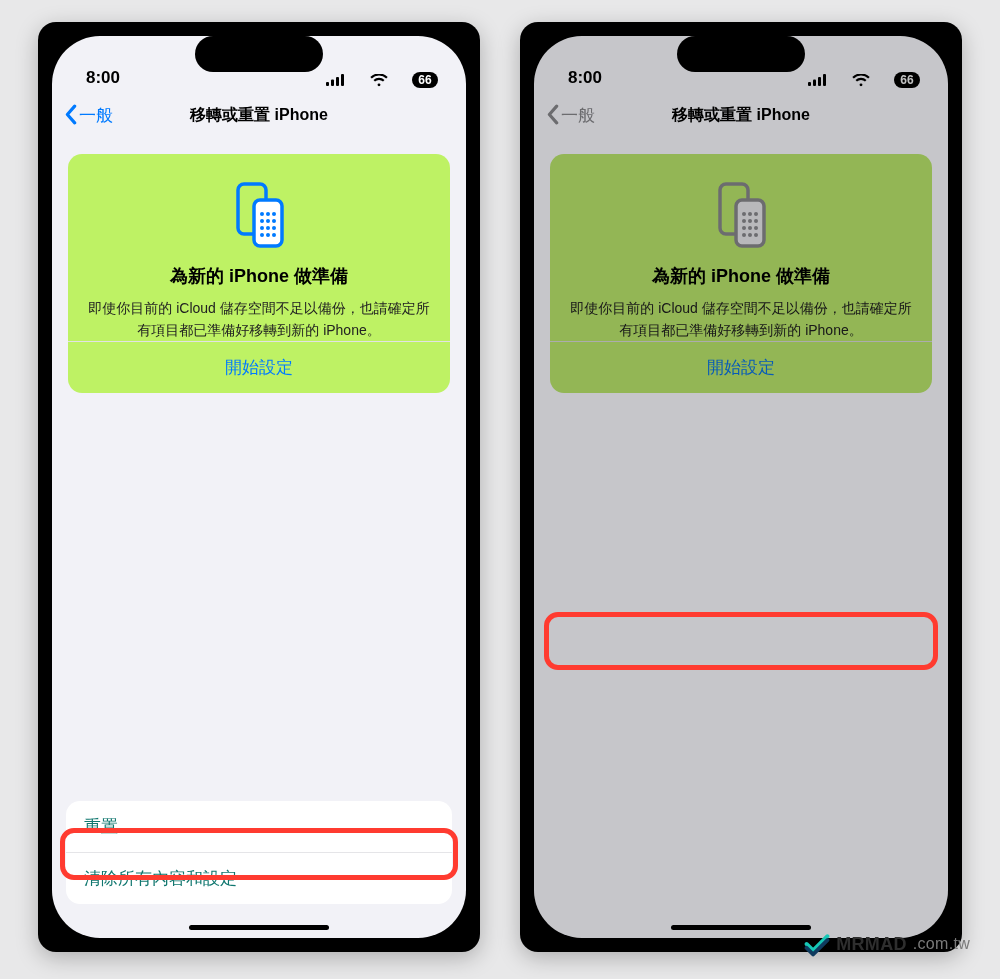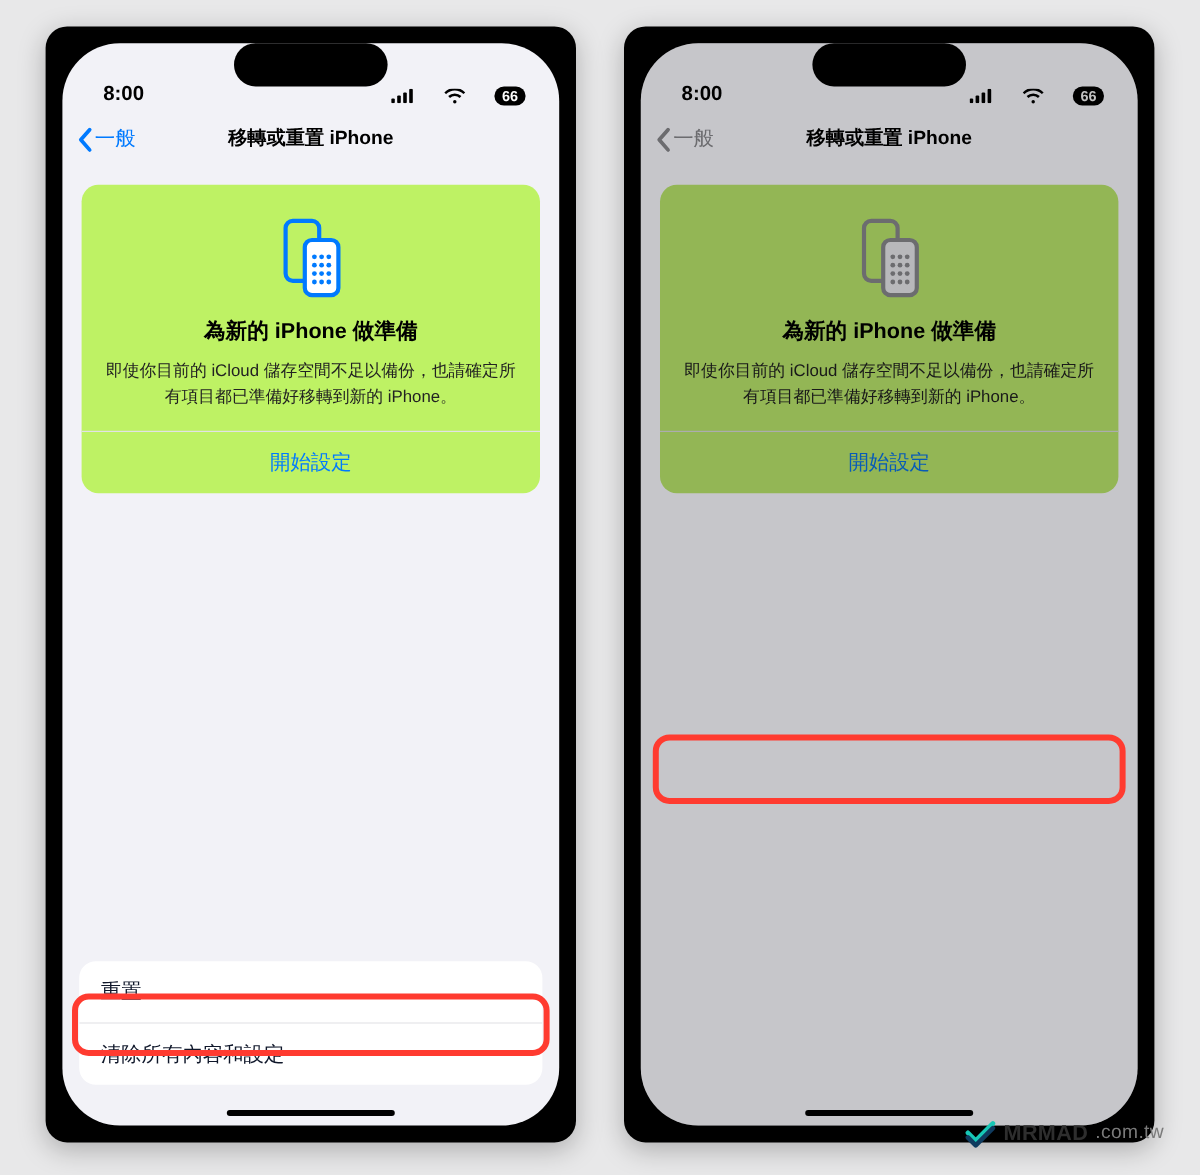--- a/index.html
+++ b/index.html
@@ -70,56 +70,56 @@
   }
 
   
   .nav {
     height: 46px;
     display:flex; align-items:center;
     position:relative;
     padding: 0 12px;
   }
   .back {
-    display:flex; align-items:flex-end; gap:2px;
+    display:flex; align-items:flex-start; gap:2px;
     color:#007aff; font-size:17px;
   }
   .back.disabled { color:#8e8e93; }
   .nav-title {
     position:absolute; left:0; right:0; text-align:center;
     font-size:16px; font-weight:600;
   }
 
   .content { padding: 16px; }
 
   
   .card {
     background:#bef264;
     border-radius:14px;
     padding: 22px 18px 0 18px;
     text-align:center;
   }
   .hero-icon { margin: 4px auto 14px; width:70px; height:70px; }
   .card h2 { font-size:18px; font-weight:700; margin-bottom:10px; }
-  .card p  { font-size:14px; line-height:1.55; color:#222; margin-bottom:18px; }
+  .card p  { font-size:14px; line-height:1.55; color:#222; }
   .card .sep { height:1px; background:#e2e2e5; margin:0 -18px; }
   .card .cta {
     color:#007aff; font-size:17px;
     padding:14px 0;
   }
 
   
   .bottom-list {
     position:absolute; left:14px; right:14px; bottom:34px;
     background:#fff; border-radius:14px;
     overflow:hidden;
   }
   .bottom-list .row {
     padding:14px 18px;
-    color:#0f172a; font-size:17px; text-align:left;
+    color:#0f766e; font-size:17px; text-align:left;
     border-top:1px solid #e5e5e8;
   }
   .bottom-list .row:first-child { border-top:none; }
 
   
   .sheet-wrap {
     position:absolute; left:10px; right:10px; bottom:24px;
     z-index:5;
   }
   .sheet {

